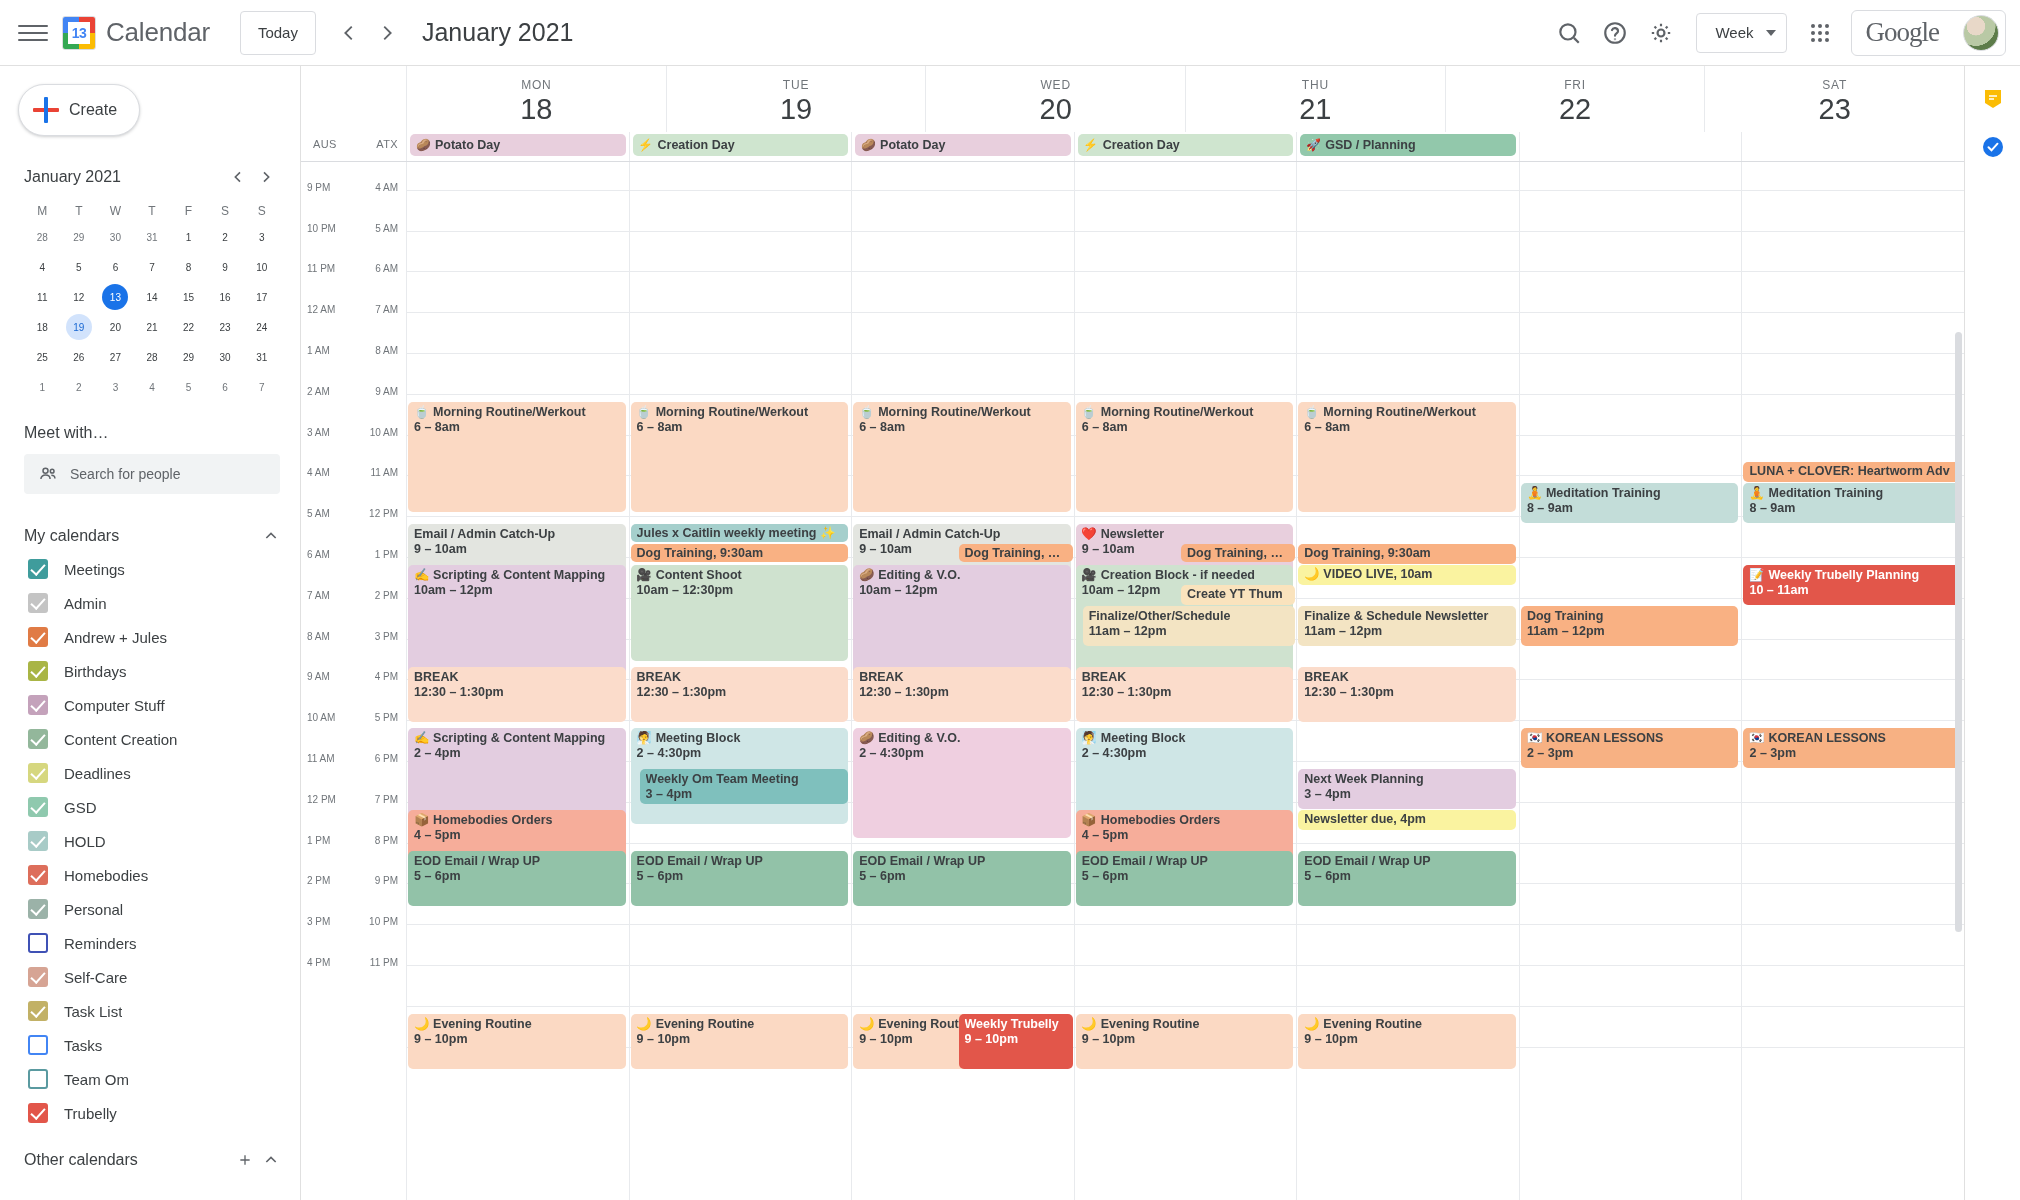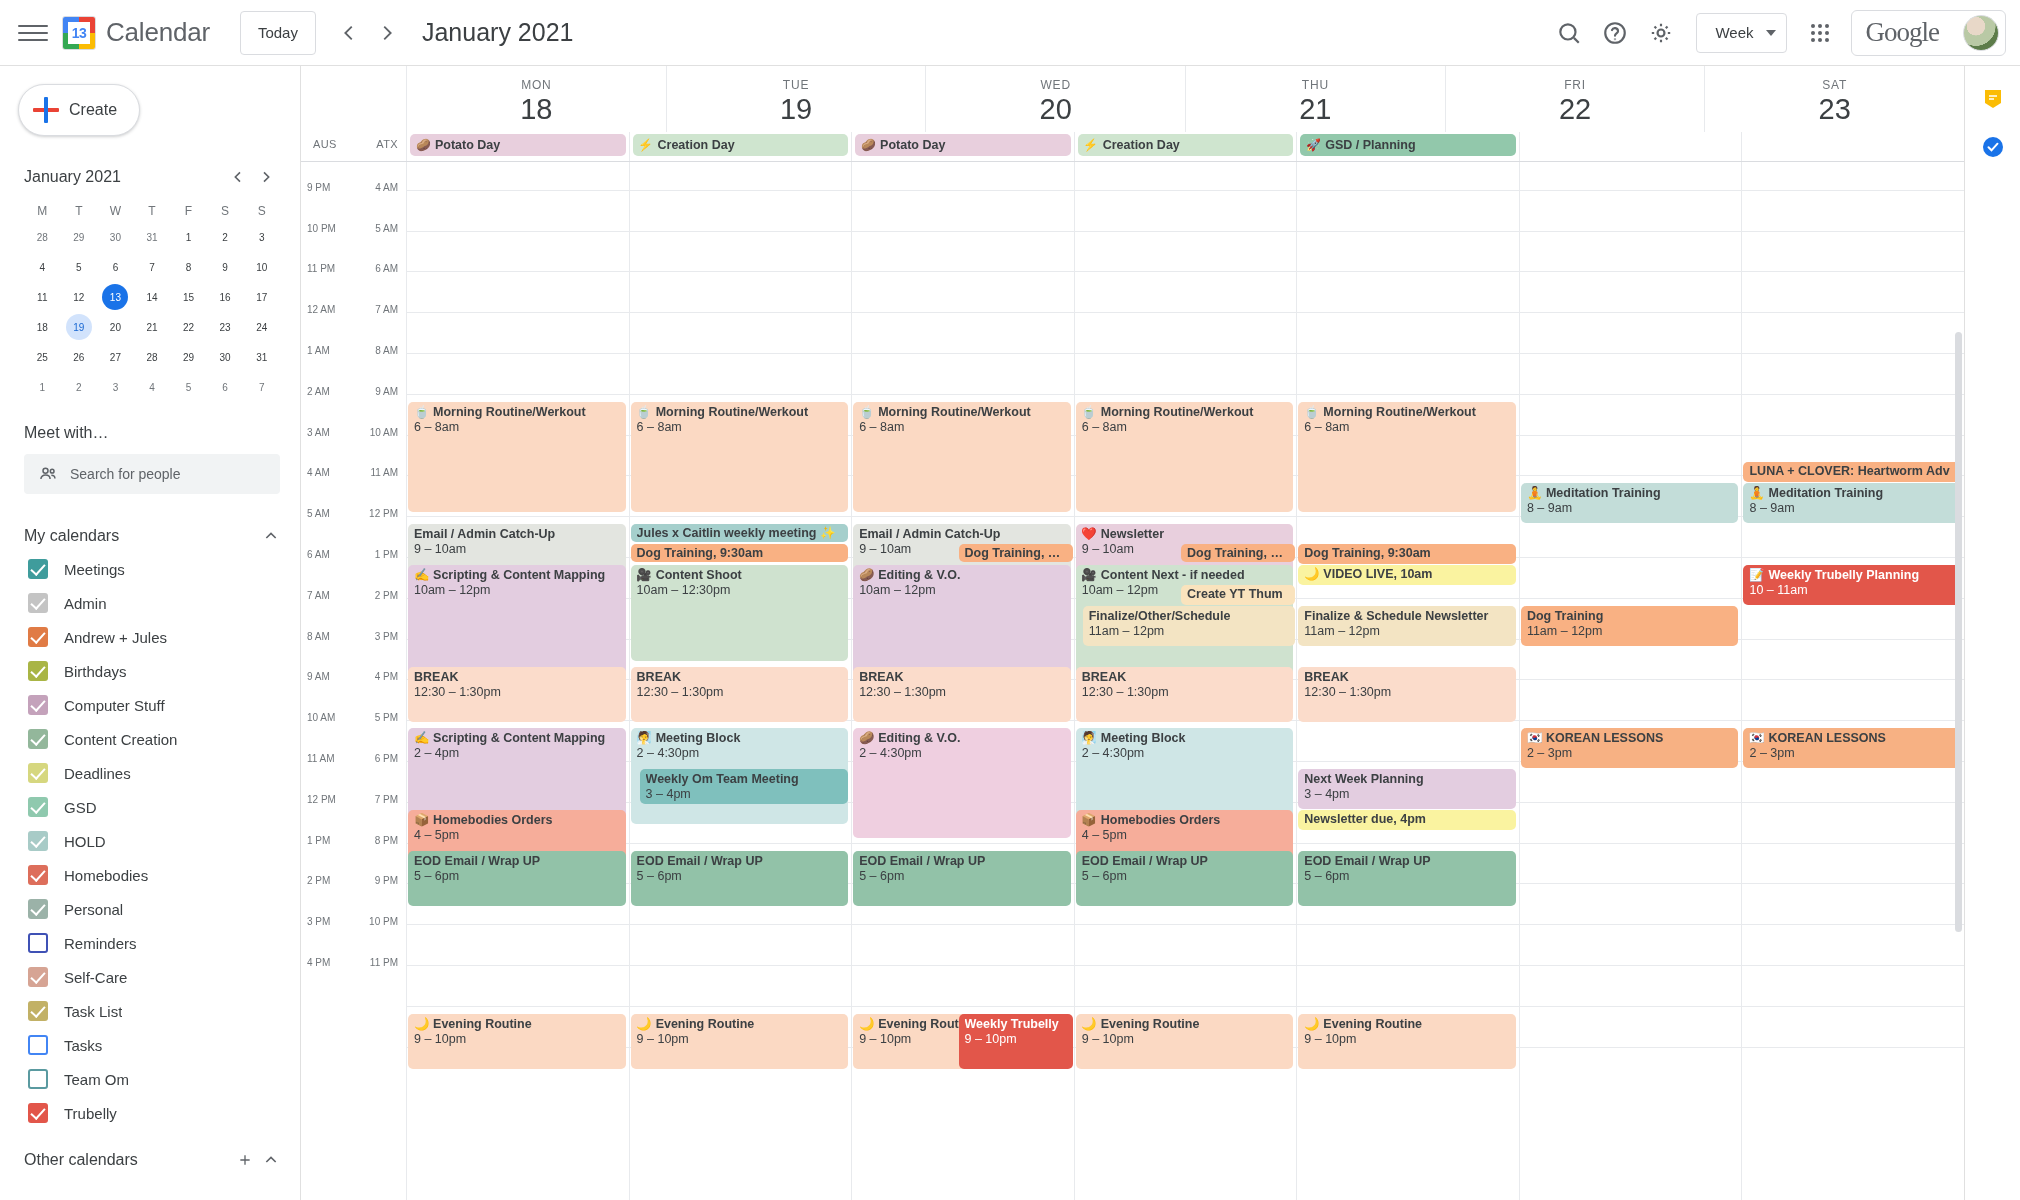--- a/index.html
+++ b/index.html
@@ -149,21 +149,21 @@
   #daysarea { flex:1; position:relative; display:flex; }
   .daycol { flex:1 1 0; min-width:0; border-left:1px solid #e8eaed; position:relative;}
   .hline { position:absolute; left:0; right:0; border-top:1px solid #e8eaed; }
 
   .ev {
     position:absolute; border-radius: 5px; overflow:hidden; cursor:pointer;
     padding: 3px 6px 2px 6px; font-size: 12.5px; line-height: 1.18; color:#3c4043;
   }
   .ev .t1 { font-weight:600; white-space:nowrap; overflow:hidden; text-overflow:ellipsis;}
   .ev .t1.wrap { white-space:normal; }
-  .ev .t2 { font-weight:400; color:#3c4043; white-space:nowrap; overflow:hidden;}
+  .ev .t2 { font-weight:700; color:#3c4043; white-space:nowrap; overflow:hidden;}
   .ev.chip { padding-top:2px; }
   .ev.chip .t1 { font-weight:600; }
   .ev.light { color:#fff; }
   .ev.light .t2 { color:#fff; }
 
   
   #rail { width: 56px; flex:0 0 56px; border-left:1px solid #e0e0e0; padding-top: 16px; display:flex; flex-direction:column; align-items:center; gap: 14px;}
   .rail-ico { width: 34px; height:34px; border-radius:6px; display:flex; align-items:center; justify-content:center; cursor:pointer; }
 
   
@@ -814,21 +814,21 @@
               <div class="t2">6 – 8am</div>
             </div>
             <div class="ev" style="background: rgb(232, 207, 221); top: 362px; height: 55px; left: 1px; right: 3px;">
               <div class="t1"><span>❤️ </span><span>Newsletter</span></div>
               <div class="t2">9 – 10am</div>
             </div>
             <div class="ev chip" style="background: rgb(249, 177, 131); top: 382px; height: 18px; left: 48%; right: 1px;">
               <div class="t1">Dog Training, 9:30am</div>
             </div>
             <div class="ev" style="background: rgb(207, 226, 207); top: 403px; height: 110px; left: 1px; right: 3px;">
-              <div class="t1 wrap"><span>🎥 </span><span>Content Next - if needed</span></div>
+              <div class="t1 wrap"><span>🎥 </span><span>Creation Block - if needed</span></div>
               <div class="t2">10am – 12pm</div>
             </div>
             <div class="ev chip" style="background: rgb(250, 227, 189); top: 423px; height: 20px; left: 48%; right: 1px;">
               <div class="t1">Create YT Thum</div>
             </div>
             <div class="ev" style="background: rgb(243, 228, 195); top: 444px; height: 40px; left: 8px; right: 1px;">
               <div class="t1">Finalize/Other/Schedule</div>
               <div class="t2">11am – 12pm</div>
             </div>
             <div class="ev" style="background: rgb(251, 220, 203); top: 505px; height: 55px; left: 1px; right: 3px;">

